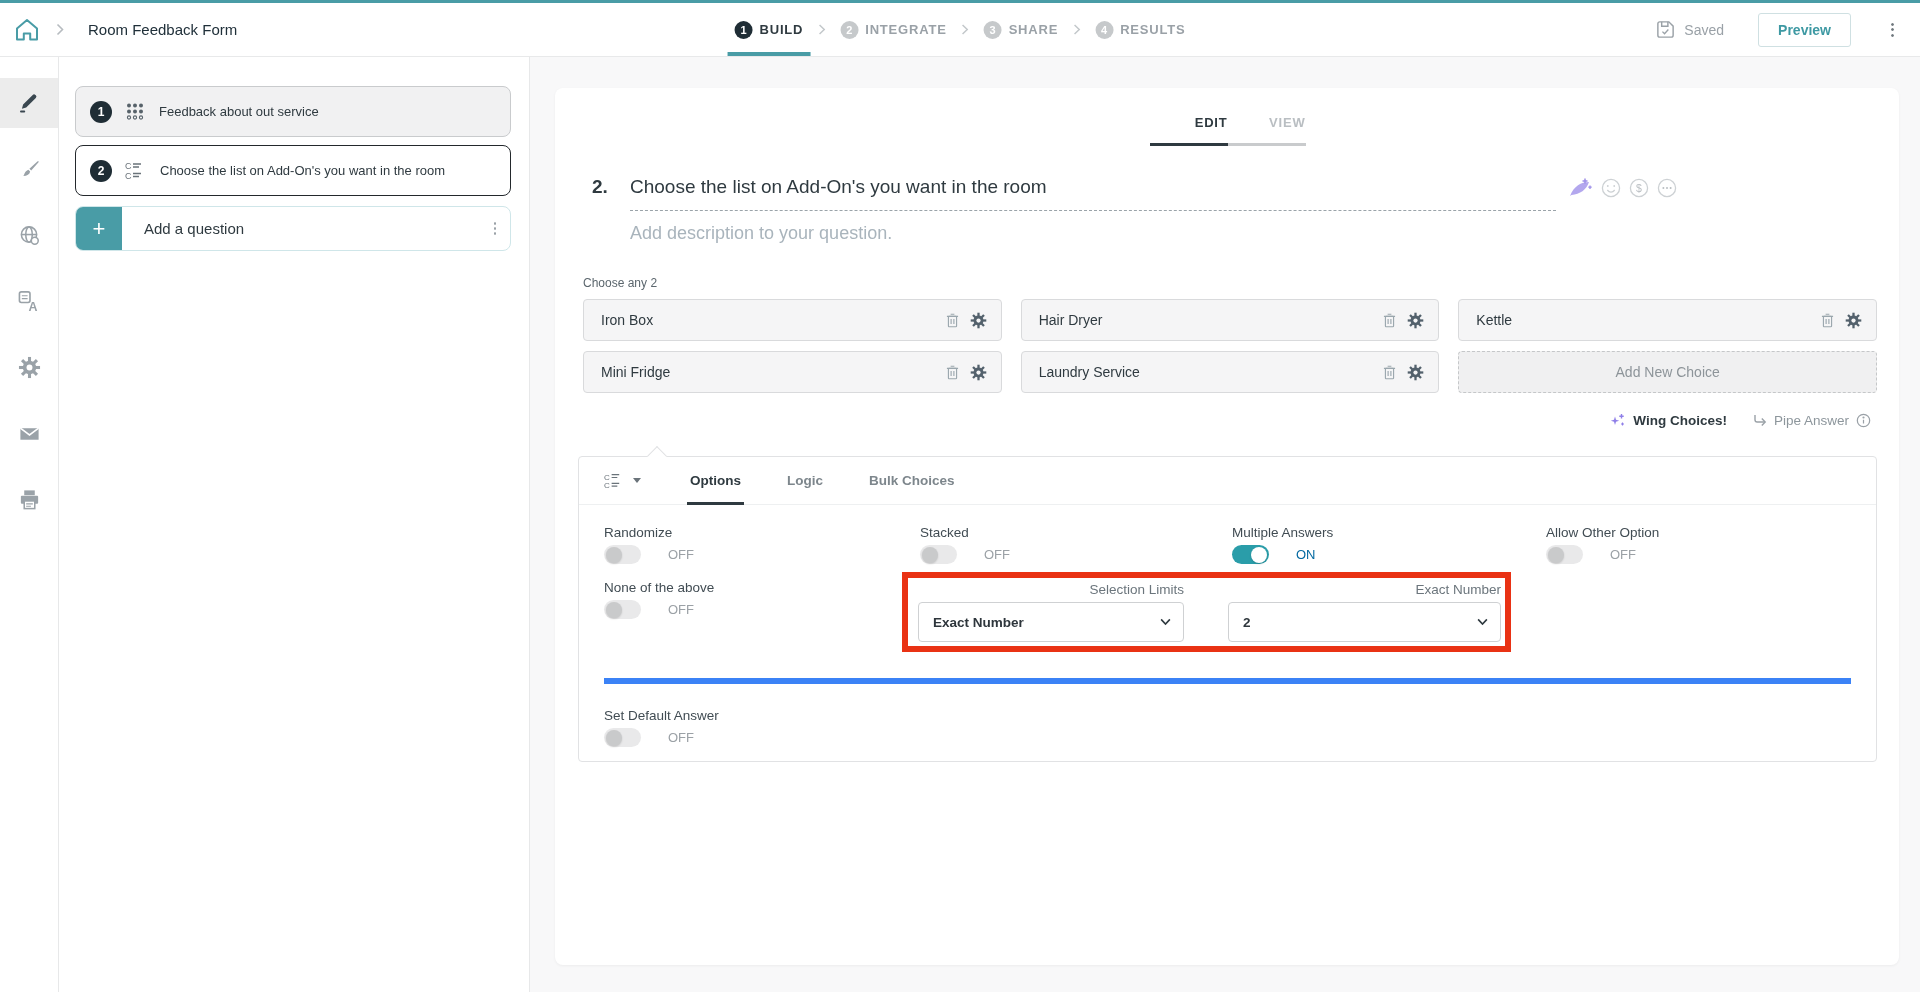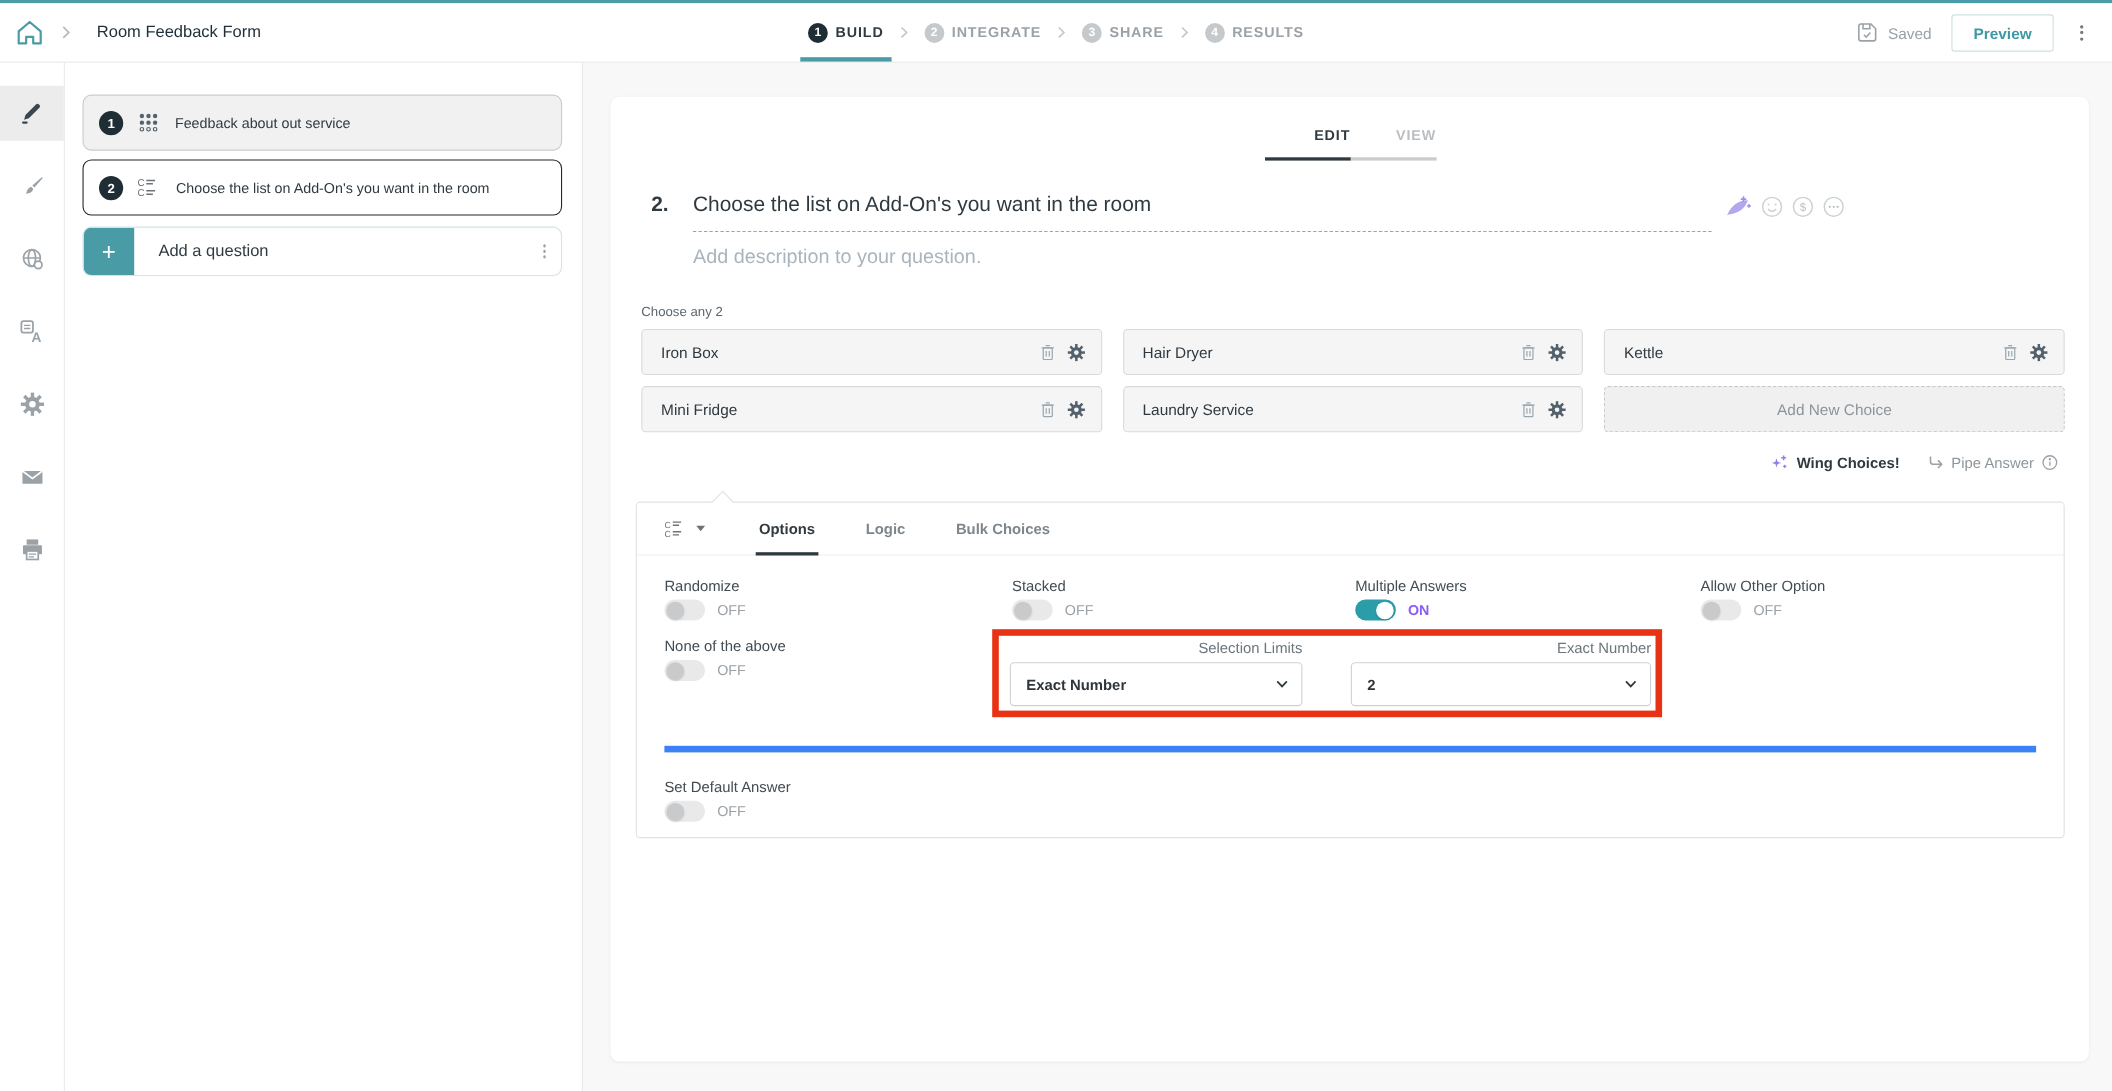--- a/index.html
+++ b/index.html
@@ -12,21 +12,21 @@
   header { height:54px; background:#fff; border-bottom:1px solid #e8e9ea; display:flex; align-items:center; padding:0 20px 0 14px; position:relative; flex:0 0 auto; }
   .hleft { display:flex; align-items:center; gap:16px; }
   .crumb-title { font-size:15px; color:#20303a; margin-left:8px; }
   .stepper { position:absolute; left:50%; transform:translateX(-50%); display:flex; align-items:center; gap:15px; }
   .step { display:flex; align-items:center; gap:7px; position:relative; cursor:pointer; }
   .step .snum { width:18px; height:18px; border-radius:50%; background:#c6c9cb; color:#fff; font-size:11px; font-weight:700; display:flex; align-items:center; justify-content:center; }
   .step .slabel { font-size:13px; font-weight:700; letter-spacing:.8px; color:#9aa1a7; }
   .step.active .snum { background:#1f2d35; }
   .step.active .slabel { color:#2f3a40; }
   .step.active::after { content:""; position:absolute; left:-7px; right:-7px; bottom:-17px; height:4px; background:#499ca6; }
-  .hright { margin-left:auto; display:flex; align-items:center; gap:18px; }
+  .hright { margin-left:auto; display:flex; align-items:center; gap:34px; }
   .saved { display:flex; align-items:center; gap:8px; color:#9aa1a7; font-size:14px; }
   .preview-btn { border:1px solid #cfe0e2; border-radius:3px; background:#fff; color:#3e99a3; font-size:14px; font-weight:600; padding:8px 19px; cursor:pointer; font-family:inherit; }
   .kebab { display:flex; flex-direction:column; gap:2.5px; padding:4px 6px; cursor:pointer; }
   .kebab i { width:3px; height:3px; border-radius:50%; background:#6f787e; border:1px solid #6f787e; }
 
   
   .bodyrow { flex:1; display:flex; min-height:0; }
   .rail { width:59px; background:#fff; border-right:1px solid #e7e8e9; padding-top:21px; display:flex; flex-direction:column; }
   .rail .ritem { height:50px; display:flex; align-items:center; justify-content:center; margin-bottom:16px; cursor:pointer; }
   .rail .ritem.active { background:#ececec; }
@@ -82,27 +82,27 @@
   .headright { margin-left:auto; display:flex; align-items:center; }
   .chkgroup { display:flex; align-items:center; margin-right:27px; cursor:pointer; }
   .chk { width:17px; height:17px; border:1.5px solid #c3c9cd; border-radius:3px; background:#fff; margin-right:9px; }
   .chklabel { font-size:14px; color:#8d959b; }
   .nextbtn { width:159px; height:48px; background:#499ca6; color:#fff; font-size:14px; font-weight:700; border:none; border-radius:0 3px 0 0; cursor:pointer; font-family:inherit; }
 
   .optbody { position:relative; padding:20px 25px 14px; }
   .tgrid { display:grid; grid-template-columns:316px 312px 314px auto; }
   .tgrid.row2 { margin-top:16px; }
   .tlabel { font-size:13.5px; color:#414c53; margin-bottom:5px; }
-  .trow { display:flex; align-items:center; gap:11px; height:19px; }
+  .trow { display:flex; align-items:center; gap:27px; height:19px; }
   .switch { width:37px; height:19px; border-radius:10px; background:#e9e9ea; position:relative; cursor:pointer; flex:0 0 auto; }
   .switch .knob { position:absolute; top:1.5px; left:2px; width:16px; height:16px; border-radius:50%; background:#c9cacb; box-shadow:0 1px 2px rgba(0,0,0,.15); }
   .switch.on { background:#2a9da9; }
   .switch.on .knob { left:auto; right:2px; background:#fff; }
   .tstate { font-size:13px; color:#9ba1a6; }
-  .tstate.on { color:#8b5cf6; font-weight:700;text-align:right; }
+  .tstate.on { color:#0369a1; font-weight:400;text-align:right; }
 
   .redbox { position:absolute; left:323px; top:67px; width:609px; height:80px; border:6px solid #e93214; background:#fff; display:flex; gap:44px; padding:4px 0 0 10px; z-index:3; }
   .selgroup .slab { font-size:13.5px; color:#6b757c; margin-bottom:5px;text-align:right; }
   .selbox { height:40px; border:1px solid #cfd1d3; border-radius:4px; background:#fff; display:flex; align-items:center; padding:0 14px; font-size:13.5px; font-weight:600; color:#2e363c; position:relative; cursor:pointer; }
   .selbox svg { position:absolute; right:12px; top:50%; transform:translateY(-50%); }
   .selgroup.g1 { width:266px; }
   .selgroup.g2 { width:273px; }
 
   .sdsection { margin-top:59px; border-top:6px solid #3b82f6; padding-top:24px; }
   .optfooter { margin-top:29px; border-top:1px solid #eef0f1; padding-top:17px; display:flex; }

